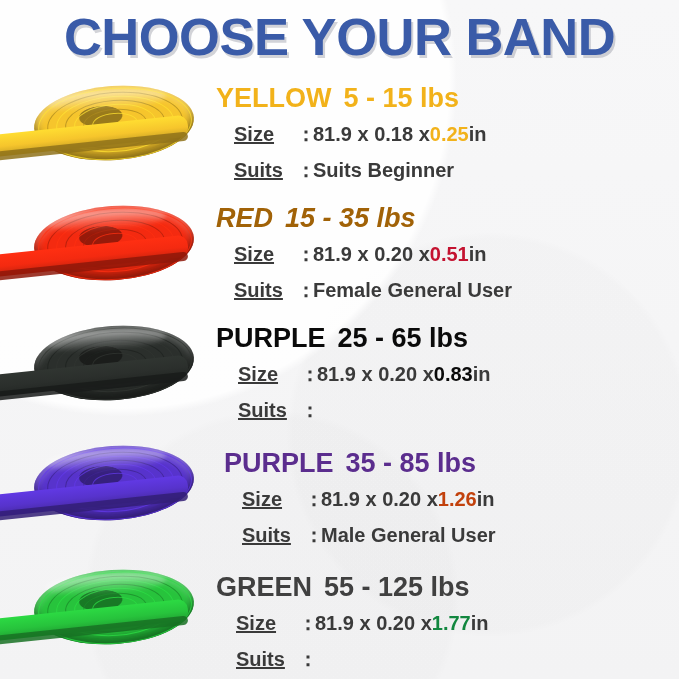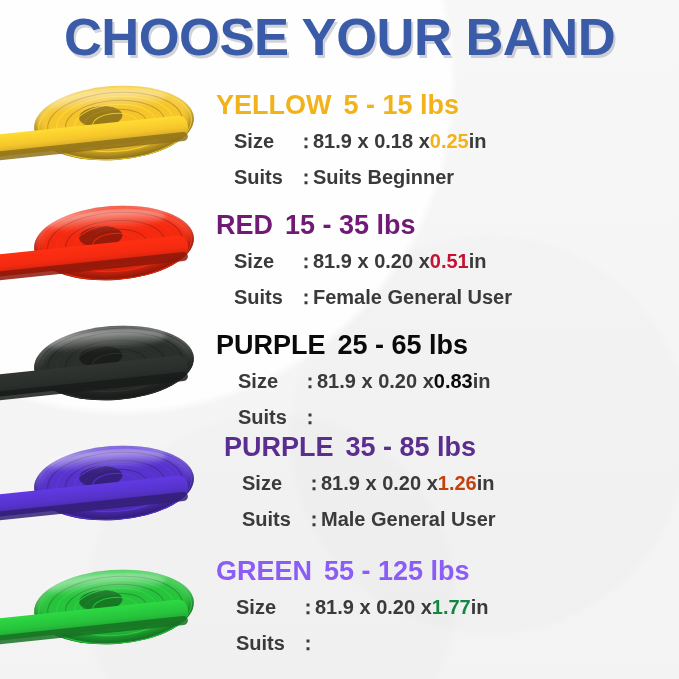--- a/index.html
+++ b/index.html
@@ -84,40 +84,40 @@
     filter:blur(2px);
     transform:rotate(-4deg);
     pointer-events:none;
   }
 
   
   .info{position:absolute;left:216px;top:0;right:0;}
   .heading{
     font-size:27px;font-weight:bold;letter-spacing:0px;
     white-space:nowrap;line-height:1;
-    margin-top:20px;
+    margin-top:13px;
   }
   .heading .lbs{margin-left:12px;}
   .spec{
     margin-left:18px;
     margin-top:9px;
     font-size:20px;font-weight:bold;color:#3a3a3a;
     white-space:nowrap;
     display:flex;align-items:baseline;
   }
-  .spec .lab{display:inline-block;width:62px;}
+  .spec .lab{display:inline-block;width:62px;text-decoration:underline;}
   .spec .colon{display:inline-block;width:17px;}
   .spec .val{}
   .hl{font-weight:bold;}
 
   
   .row-3 .info .spec{margin-left:22px;}
   .row-4 .info{left:224px;}
   .row-5 .info{left:216px;}
-  .row-4 .heading,.row-5 .heading{margin-top:2px;}
+  .row-4 .heading,.row-5 .heading{margin-top:18px;}
   .row-5 .spec{margin-left:20px;}
 </style>
 </head>
 <body>
 
 <div class="texture"></div>
 
 <div class="page">
 
   <div class="title" style="color: rgb(58, 91, 168);">CHOOSE YOUR BAND</div>
@@ -169,21 +169,21 @@
           <div class="ring" style="left: 49px; top: 22.54px; width: 62px; height: 28.92px; border-width: 1.5px; border-color: rgb(171, 29, 11); opacity: 0.75;"></div>
           <div class="ring" style="left: 58px; top: 26.68px; width: 44px; height: 20.64px; border-width: 1.5px; border-color: rgb(255, 48, 18); opacity: 0.75;"></div>
         </div>
       <div class="gloss"></div>
       <div class="tail">
         <div class="strip" style="background: linear-gradient(rgb(255, 47, 18), rgb(244, 42, 16) 55%, rgb(195, 34, 13));"></div>
           <div class="edge" style="background: rgb(142, 24, 9);"></div>
       </div>
     </div>
     <div class="info">
-      <div class="heading" style="color: #701a75;">
+      <div class="heading" style="color: #a16207; font-style: italic;">
         <span>RED</span><span class="lbs">15 - 35 lbs</span>
       </div>
       <div class="spec">
         <span class="lab">Size</span>
         <span class="colon">：</span>
         <span class="val">81.9 x 0.20 x</span>
         <span class="hl" style="color: rgb(196, 18, 48);">0.51</span>
         <span class="val">in</span>
       </div>
       <div class="spec">
@@ -276,21 +276,21 @@
           <div class="ring" style="left: 49px; top: 22.54px; width: 62px; height: 28.92px; border-width: 1.5px; border-color: rgb(27, 137, 42); opacity: 0.75;"></div>
           <div class="ring" style="left: 58px; top: 26.68px; width: 44px; height: 20.64px; border-width: 1.5px; border-color: rgb(44, 222, 68); opacity: 0.75;"></div>
         </div>
       <div class="gloss"></div>
       <div class="tail">
         <div class="strip" style="background: linear-gradient(rgb(44, 218, 67), rgb(39, 195, 60) 55%, rgb(31, 156, 48));"></div>
           <div class="edge" style="background: rgb(23, 113, 35);"></div>
       </div>
     </div>
     <div class="info">
-      <div class="heading" style="color: #8b5cf6;">
+      <div class="heading" style="color: #404040;">
         <span>GREEN</span><span class="lbs">55 - 125 lbs</span>
       </div>
       <div class="spec">
         <span class="lab">Size</span>
         <span class="colon">：</span>
         <span class="val">81.9 x 0.20 x</span>
         <span class="hl" style="color: rgb(18, 135, 63);">1.77</span>
         <span class="val">in</span>
       </div>
       <div class="spec">

